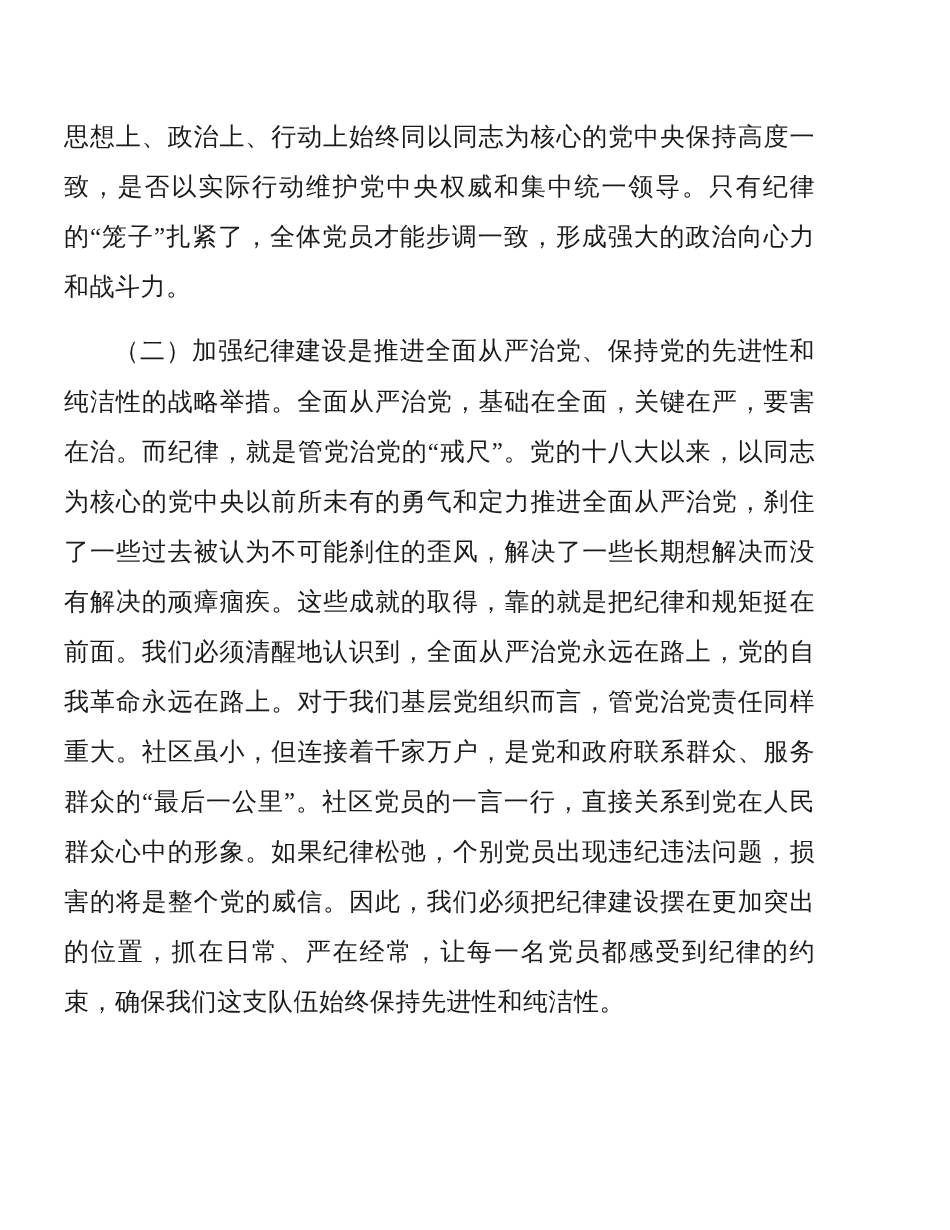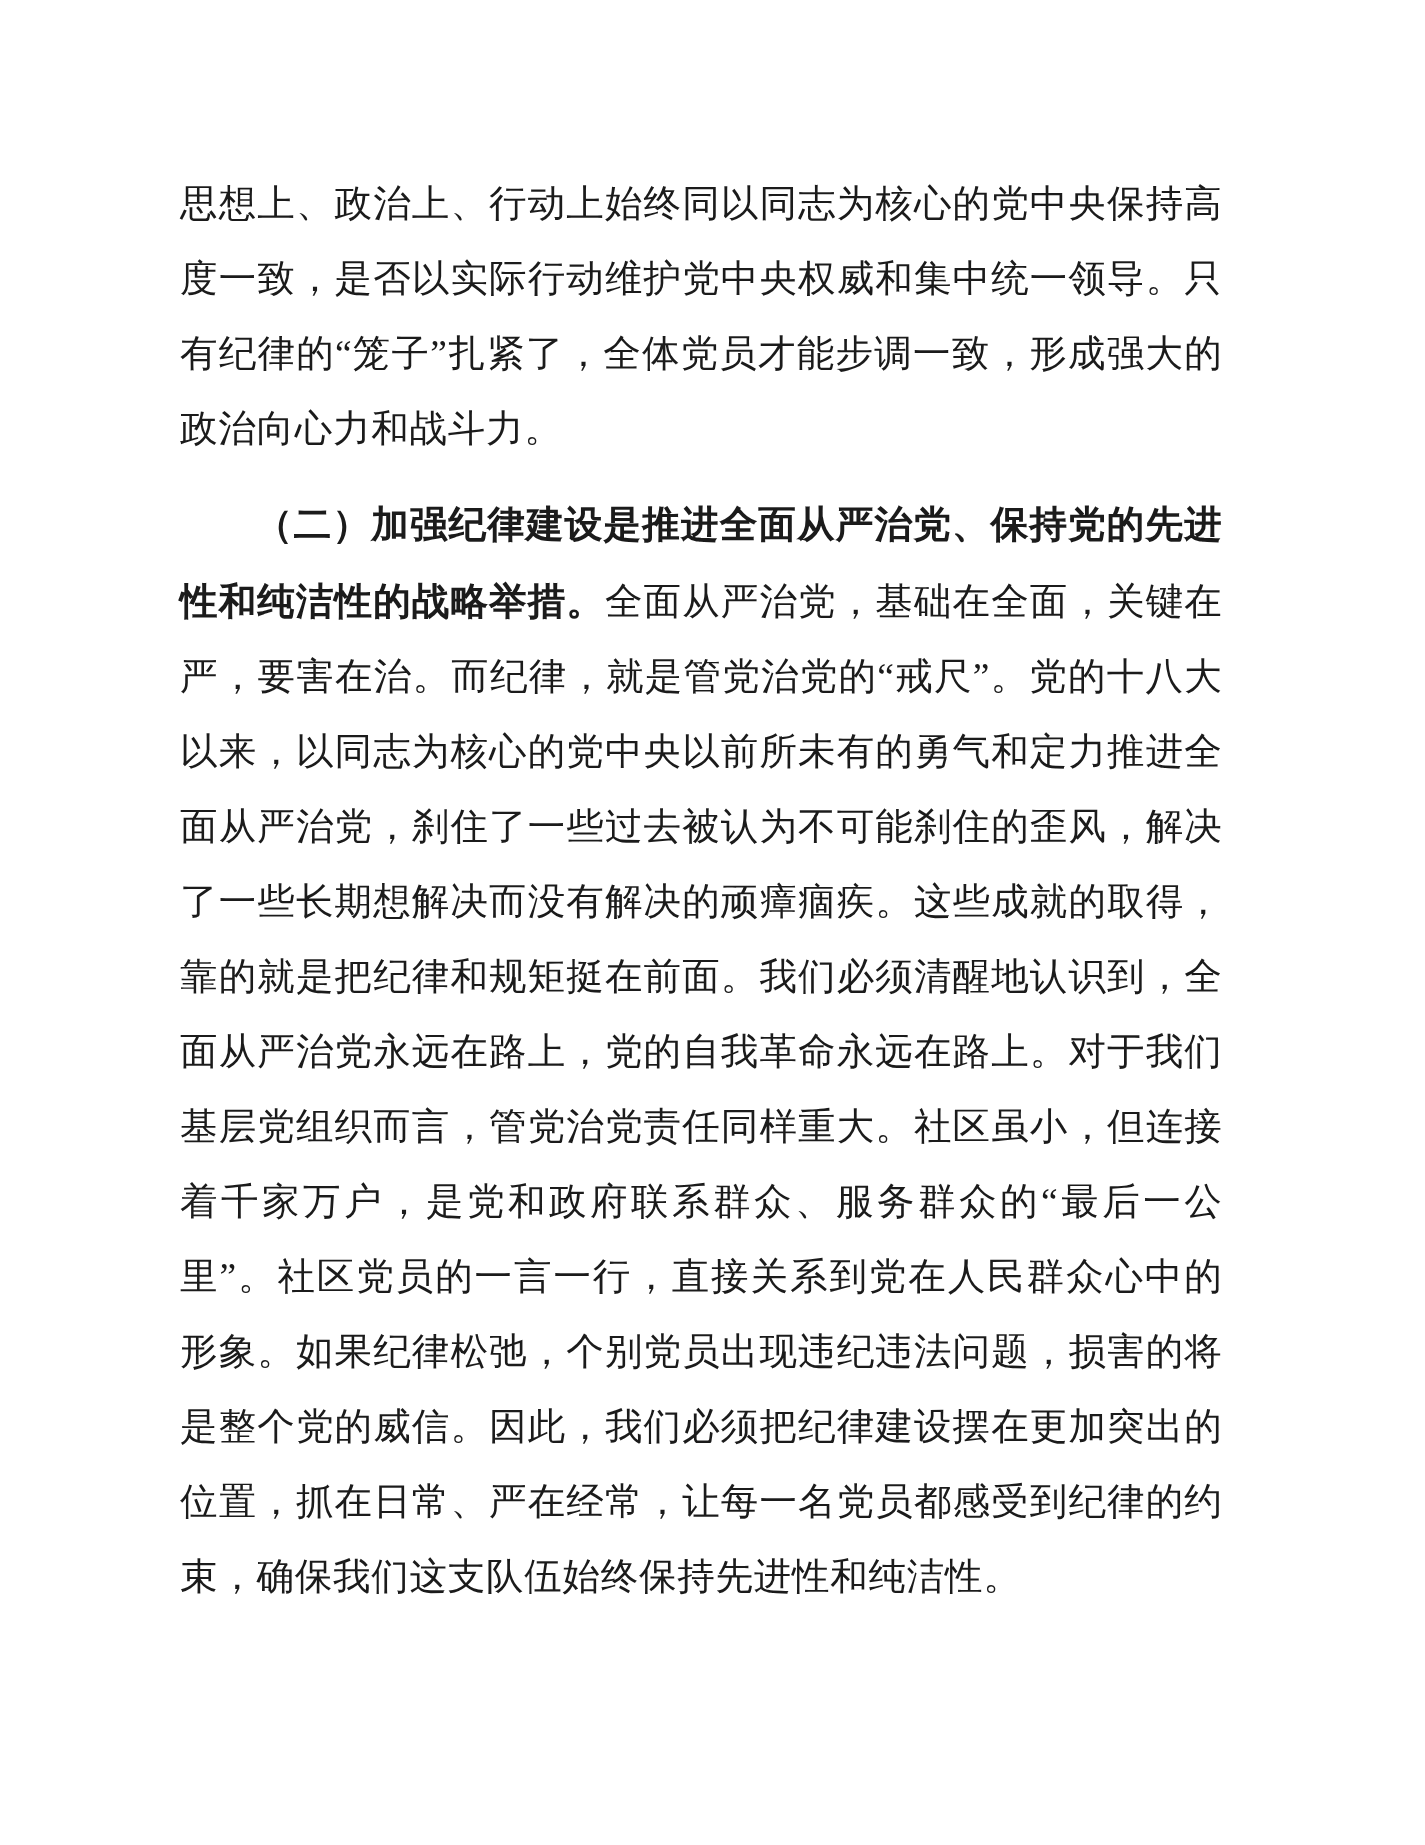--- a/index.html
+++ b/index.html
@@ -10,42 +10,42 @@
     width: 950px;
     height: 1230px;
     background: #ffffff;
     overflow: hidden;
   }
   .page {
     box-sizing: border-box;
     width: 950px;
     height: 1230px;
     background: #ffffff;
-    padding: 112px 135px 0 120px;
+    padding: 112px 135px 0 64px;
     color: #1b1b1b;
   }
   .para {
     margin: 0;
     font-family: "Liberation Serif", "DejaVu Serif", serif;
     font-size: 25px;
     line-height: 50px;
     text-align: justify;
     text-justify: inter-ideograph;
     letter-spacing: 0.5px;
     word-break: break-all;
   }
   .para + .para {
     margin-top: 13px;
   }
   .para.indented {
     text-indent: 2em;
   }
   .lead-heading {
     font-family: "Liberation Sans", "DejaVu Sans", sans-serif;
-    font-weight: 700;
+    font-weight: 400;
   }
 </style>
 </head>
 <body>
 
 <div class="page">
   <p class="para"><span>思想上、政治上、行动上始终同以同志为核心的党中央保持高度一致，是否以实际行动维护党中央权威和集中统一领导。只有纪律的“笼子”扎紧了，全体党员才能步调一致，形成强大的政治向心力和战斗力。</span></p>
 
   <p class="para indented"><strong class="lead-heading">（二）加强纪律建设是推进全面从严治党、保持党的先进性和纯洁性的战略举措。</strong><span>全面从严治党，基础在全面，关键在严，要害在治。而纪律，就是管党治党的“戒尺”。党的十八大以来，以同志为核心的党中央以前所未有的勇气和定力推进全面从严治党，刹住了一些过去被认为不可能刹住的歪风，解决了一些长期想解决而没有解决的顽瘴痼疾。这些成就的取得，靠的就是把纪律和规矩挺在前面。我们必须清醒地认识到，全面从严治党永远在路上，党的自我革命永远在路上。对于我们基层党组织而言，管党治党责任同样重大。社区虽小，但连接着千家万户，是党和政府联系群众、服务群众的“最后一公里”。社区党员的一言一行，直接关系到党在人民群众心中的形象。如果纪律松弛，个别党员出现违纪违法问题，损害的将是整个党的威信。因此，我们必须把纪律建设摆在更加突出的位置，抓在日常、严在经常，让每一名党员都感受到纪律的约束，确保我们这支队伍始终保持先进性和纯洁性。</span></p>
 </div>

